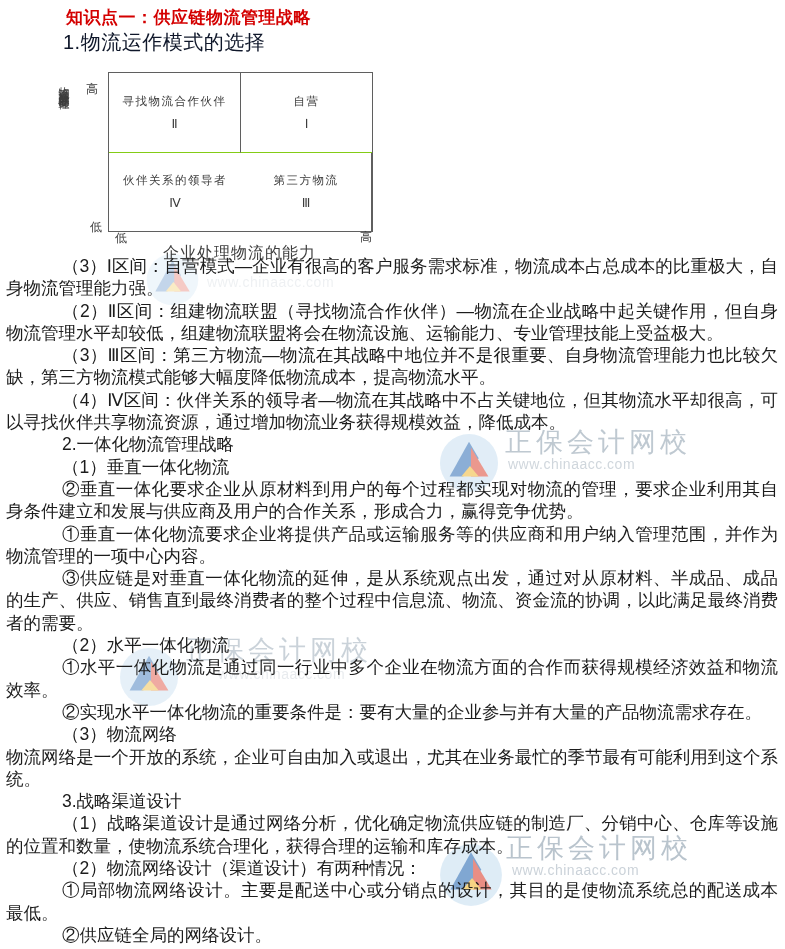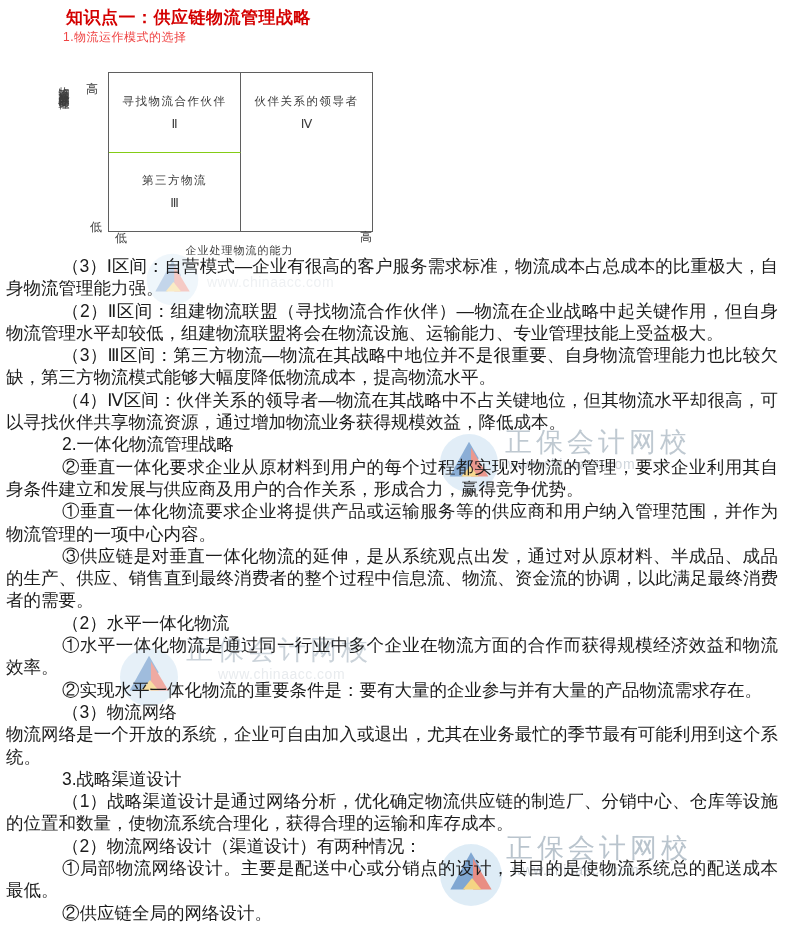--- a/index.html
+++ b/index.html
@@ -2,32 +2,32 @@
 <html><head>
 <meta charset="utf-8">
 <style>
   html,body{margin:0;padding:0;background:#ffffff;}
   .page{position:relative;width:785px;height:949px;background:#fff;overflow:hidden;
         font-family:"Liberation Sans",sans-serif;}
 
   
   .doc-title{position:absolute;left:66px;top:6px;font-size:17px;font-weight:bold;
              color:#d40000;letter-spacing:.5px;white-space:nowrap;}
-  .doc-subtitle{position:absolute;left:63px;top:29px;font-size:12px;color:#ef4444;
+  .doc-subtitle{position:absolute;left:63px;top:29px;font-size:20px;color:#0f172a;
              letter-spacing:.5px;white-space:nowrap;}
 
   
   .diagram{position:absolute;left:0;top:60px;width:430px;height:205px;color:#3d3d3d;}
   .ylab{position:absolute;left:56px;top:18px;writing-mode:vertical-rl;text-orientation:upright;
         font-size:11px;letter-spacing:1px;color:#3d3d3d;height:165px;}
   .axis-end{position:absolute;font-size:12px;color:#3d3d3d;}
   .y-high{left:86px;top:21px;} .y-low{left:90px;top:159px;}
   .x-low{left:115px;top:170px;} .x-high{left:360px;top:169px;}
   .xlab{position:absolute;left:98px;top:183px;width:283px;text-align:center;
-        font-size:11px;letter-spacing:1px;color:#3d3d3d;}
+        font-size:16px;letter-spacing:1px;color:#3d3d3d;}
   .grid{position:absolute;left:108px;top:12px;width:263px;height:158px;
         display:grid;grid-template-columns:132px 131px;grid-template-rows:80px 78px;
         border:1px solid #5f5f5f;box-sizing:content-box;}
   .cell{border-right:1px solid #5f5f5f;border-bottom:1px solid #84cc16;
         display:flex;flex-direction:column;align-items:center;justify-content:center;gap:7px;}
   .cell.c2,.cell.c4{border-right:none;}
   .cell.c3,.cell.c4{border-bottom:none;}
   .qname{font-size:11.5px;letter-spacing:1.5px;color:#3d3d3d;white-space:nowrap;}
   .qnum{font-size:12.5px;color:#3d3d3d;font-family:"Liberation Serif",serif;}
 
@@ -102,20 +102,24 @@
   <div class="diagram">
     <div class="ylab">物流对企业提升效益的重要性</div>
     <div class="axis-end y-high">高</div>
     <div class="axis-end y-low">低</div>
 
     <div class="grid">
       <div class="cell c1">
         <span class="qname">寻找物流合作伙伴</span>
         <span class="qnum">Ⅱ</span>
       </div>
+      <div class="cell c2">
+        <span class="qname">自营</span>
+        <span class="qnum">Ⅰ</span>
+      </div>
       <div class="cell c4">
         <span class="qname">伙伴关系的领导者</span>
         <span class="qnum">Ⅳ</span>
       </div>
       <div class="cell c3">
         <span class="qname">第三方物流</span>
         <span class="qnum">Ⅲ</span>
       </div>
     </div>
 
@@ -123,20 +127,21 @@
     <div class="axis-end x-high">高</div>
     <div class="xlab">企业处理物流的能力</div>
   </div>
 
   <div class="body-text">
     <p class="para ind">（3）Ⅰ区间：自营模式—企业有很高的客户服务需求标准，物流成本占总成本的比重极大，自身物流管理能力强。</p>
     <p class="para ind">（2）Ⅱ区间：组建物流联盟（寻找物流合作伙伴）—物流在企业战略中起关键作用，但自身物流管理水平却较低，组建物流联盟将会在物流设施、运输能力、专业管理技能上受益极大。</p>
     <p class="para ind">（3）Ⅲ区间：第三方物流—物流在其战略中地位并不是很重要、自身物流管理能力也比较欠缺，第三方物流模式能够大幅度降低物流成本，提高物流水平。</p>
     <p class="para ind">（4）Ⅳ区间：伙伴关系的领导者—物流在其战略中不占关键地位，但其物流水平却很高，可以寻找伙伴共享物流资源，通过增加物流业务获得规模效益，降低成本。</p>
     <p class="para ind">2.一体化物流管理战略</p>
+    <p class="para ind">（1）垂直一体化物流</p>
     <p class="para ind">②垂直一体化要求企业从原材料到用户的每个过程都实现对物流的管理，要求企业利用其自身条件建立和发展与供应商及用户的合作关系，形成合力，赢得竞争优势。</p>
     <p class="para ind">①垂直一体化物流要求企业将提供产品或运输服务等的供应商和用户纳入管理范围，并作为物流管理的一项中心内容。</p>
     <p class="para ind">③供应链是对垂直一体化物流的延伸，是从系统观点出发，通过对从原材料、半成品、成品的生产、供应、销售直到最终消费者的整个过程中信息流、物流、资金流的协调，以此满足最终消费者的需要。</p>
     <p class="para ind">（2）水平一体化物流</p>
     <p class="para ind">①水平一体化物流是通过同一行业中多个企业在物流方面的合作而获得规模经济效益和物流效率。</p>
     <p class="para ind">②实现水平一体化物流的重要条件是：要有大量的企业参与并有大量的产品物流需求存在。</p>
     <p class="para ind">（3）物流网络</p>
     <p class="para">物流网络是一个开放的系统，企业可自由加入或退出，尤其在业务最忙的季节最有可能利用到这个系统。</p>
     <p class="para ind">3.战略渠道设计</p>
     <p class="para ind">（1）战略渠道设计是通过网络分析，优化确定物流供应链的制造厂、分销中心、仓库等设施的位置和数量，使物流系统合理化，获得合理的运输和库存成本。</p>

